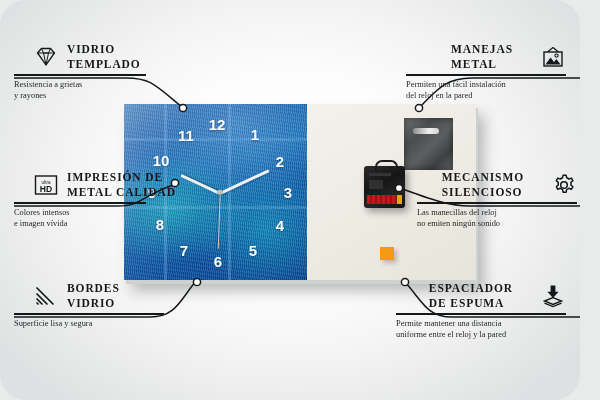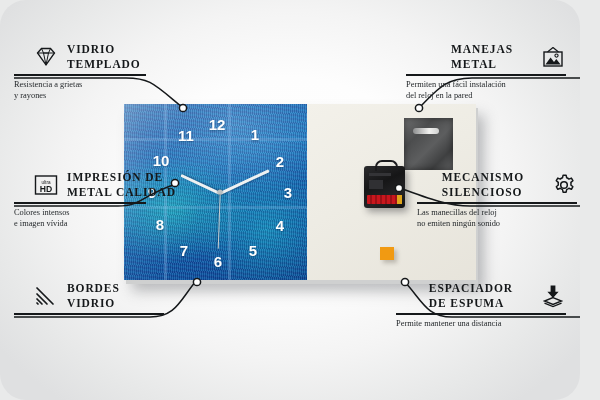--- a/index.html
+++ b/index.html
@@ -221,20 +221,23 @@
         <svg viewBox="0 0 26 26" width="26" height="26">
           <path d="M4 5 L20 21 M4 11 L14 21 M4 16 L9 21 M4 20 L5 21" stroke="#15181a" stroke-width="1.7" fill="none" stroke-linecap="round"></path>
         </svg>
       </span>
       <span class="co-title">
         <span>BORDES</span><br>
         <span>VIDRIO</span>
       </span>
     </div>
     <div class="co-rule"></div>
+    <div class="co-desc">
+      <span>Superficie lisa y segura</span>
+    </div>
   </div>
 
   <div class="callout right" style="right:14px;top:42px;width:160px;">
     <div class="co-head">
       <span class="co-title">
         <span>MANEJAS</span><br>
         <span>METAL</span>
       </span>
       <span class="ico">
         <svg viewBox="0 0 26 26" width="26" height="26">
@@ -282,16 +285,17 @@
         <svg viewBox="0 0 26 26" width="26" height="26">
           <path d="M10.6 2.5 h4.8 v6.2 h3.2 L13 15 L7.4 8.7 h3.2 z" fill="#15181a"></path>
           <path d="M13 14.6 L21.5 18 L13 21.4 L4.5 18 Z" fill="none" stroke="#15181a" stroke-width="1.4"></path>
           <path d="M4.5 20.2 L13 23.6 L21.5 20.2" fill="none" stroke="#15181a" stroke-width="1.4"></path>
         </svg>
       </span>
     </div>
     <div class="co-rule"></div>
     <div class="co-desc">
       <span>Permite mantener una distancia</span><br>
+      <span>uniforme entre el reloj y la pared</span>
     </div>
   </div>
 
 </div>
 
 </body></html>

